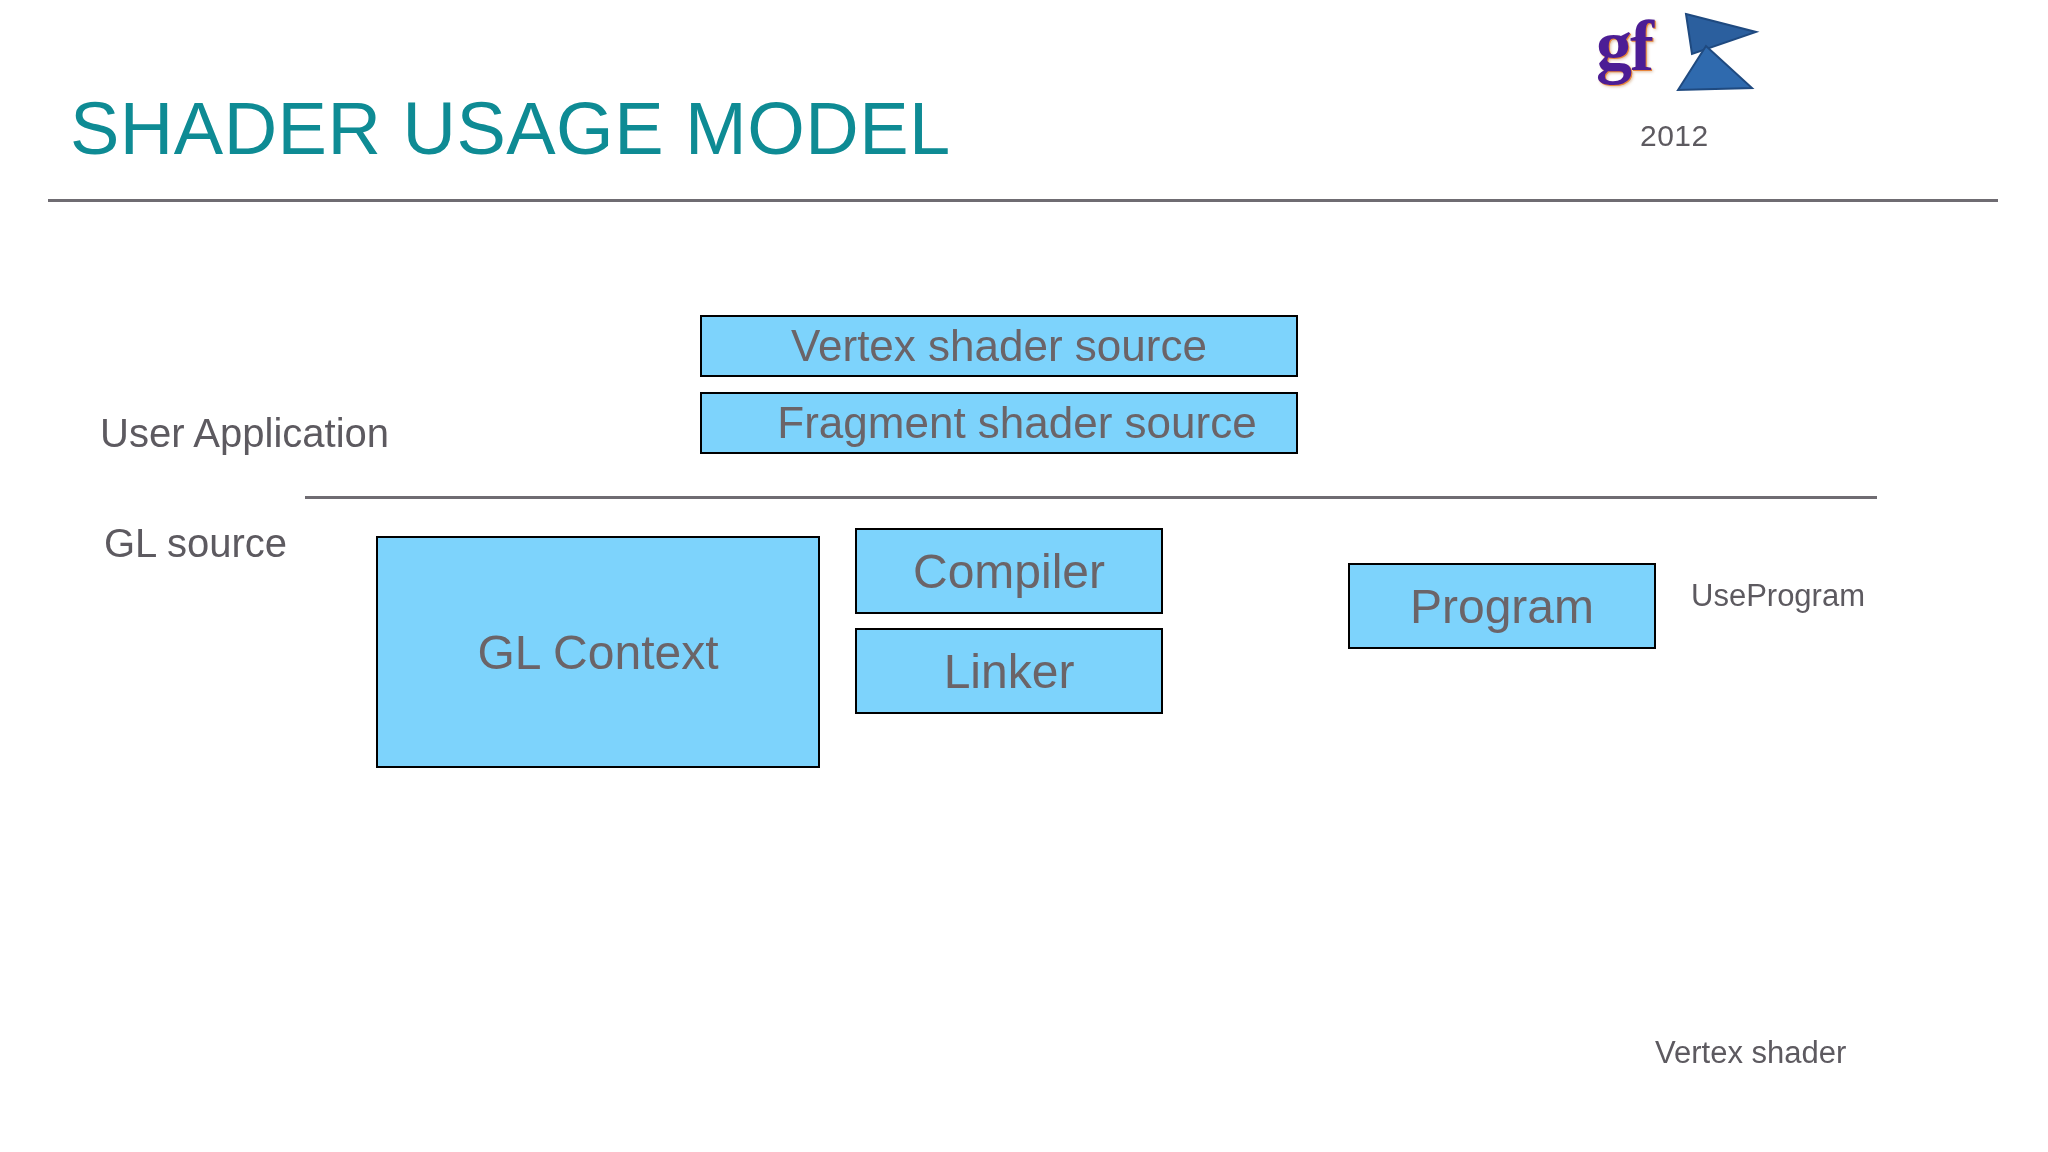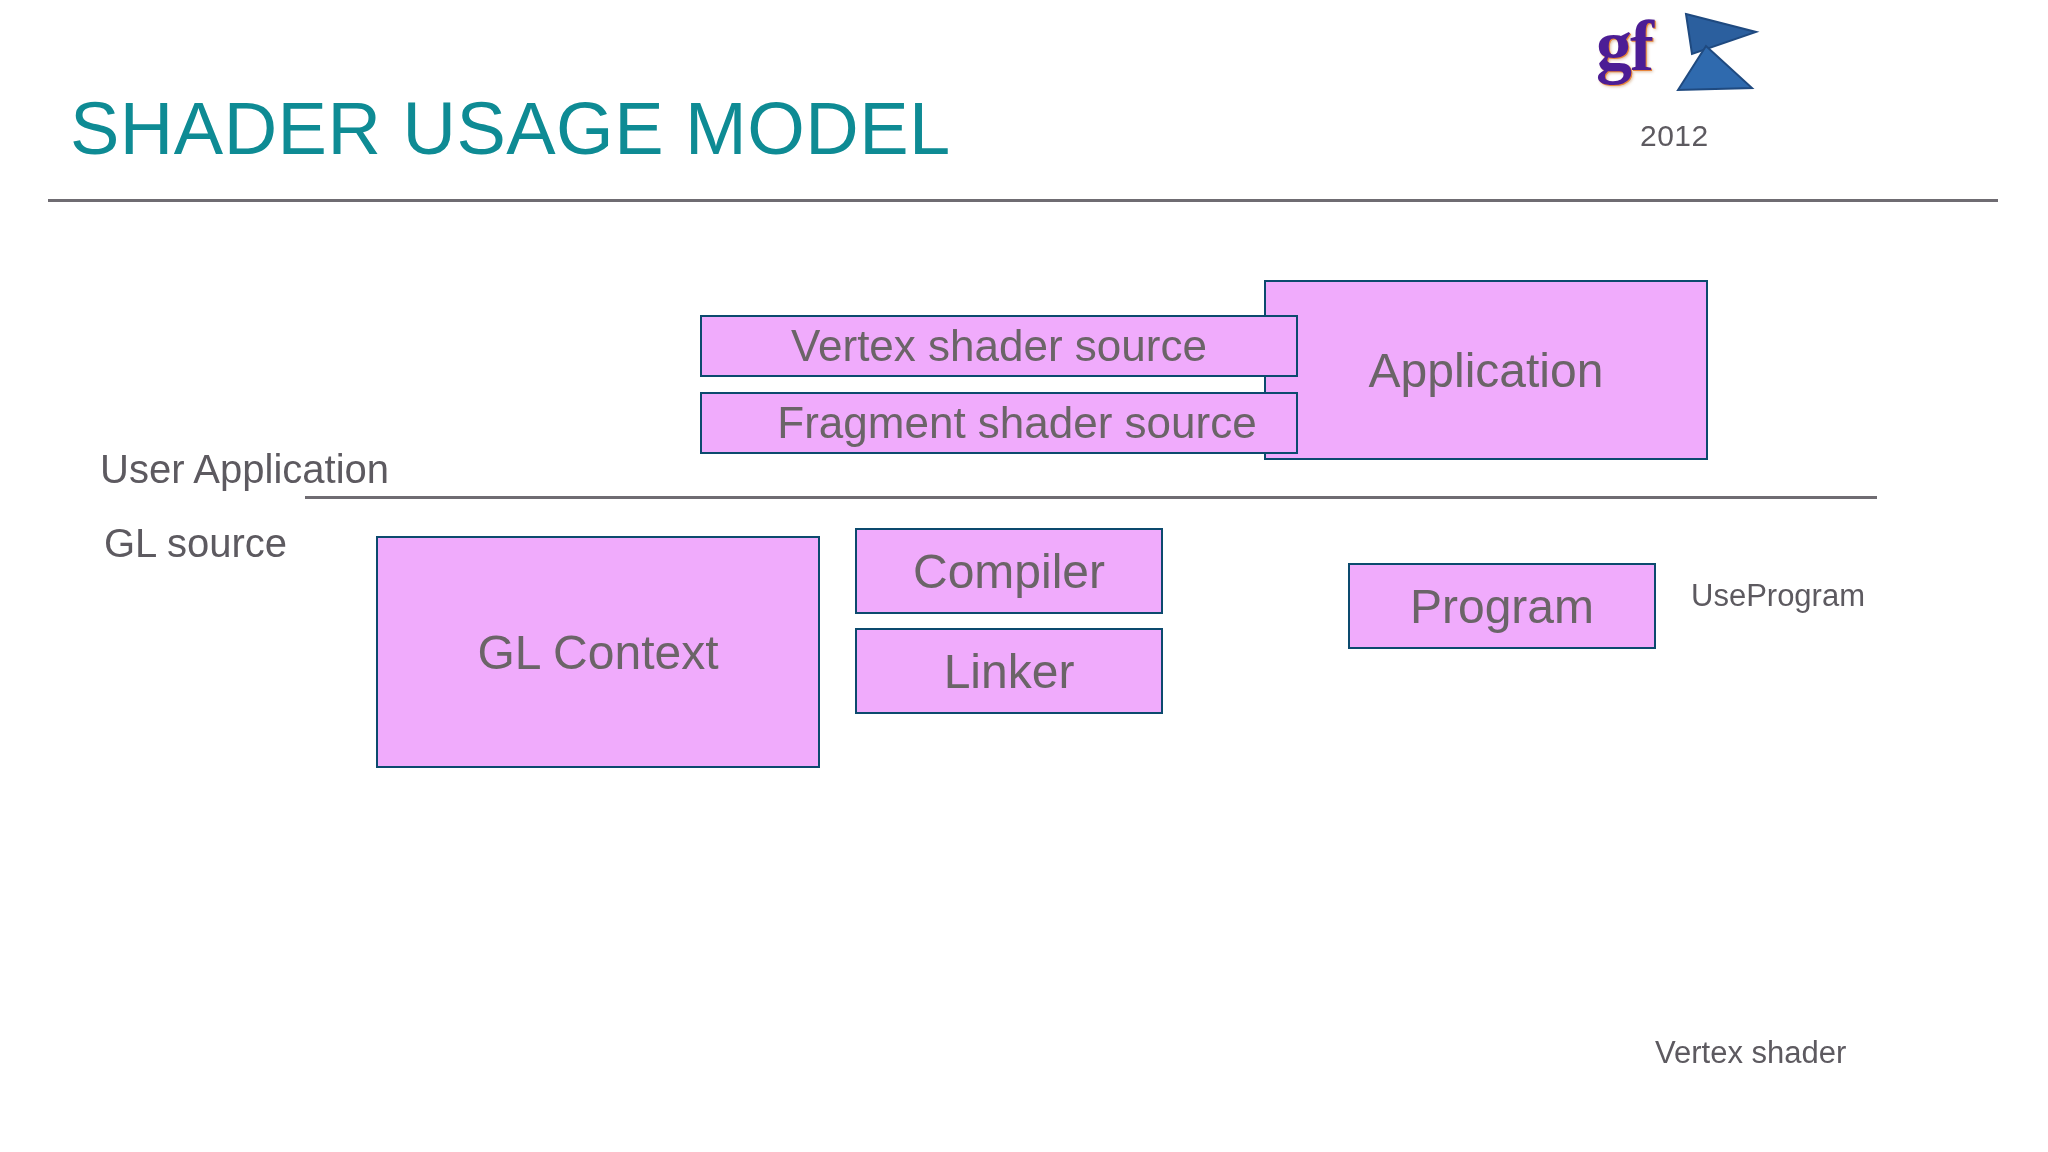--- a/index.html
+++ b/index.html
@@ -78,38 +78,38 @@
     letter-spacing: 0.5px;
   }
 
   
   .section-label {
     position: absolute;
     font-size: 40px;
     color: #5d5a60;
     white-space: nowrap;
   }
-  #label-user-application { left: 100px; top: 411px; margin-top: 36px; }
+  #label-user-application { left: 100px; top: 411px; }
   #label-gl-library       { left: 104px; top: 521px; }
 
   #layer-divider {
     position: absolute;
     left: 305px;
     top: 496px;
     width: 1572px;
     height: 3px;
     background: #6f6c72;
   }
 
   
   .node {
     position: absolute;
     box-sizing: border-box;
-    background: #f0abfc;
-    border: 2px solid #0c4a6e;
+    background: #7dd3fc;
+    border: 2px solid #000000;
     color: #6b6468;
     display: flex;
     align-items: center;
     justify-content: center;
     white-space: nowrap;
     overflow: hidden;
   }
   .node > span { display: block; }
 
   #node-application {
@@ -178,23 +178,20 @@
     <svg id="logo-tri-bottom" width="84" height="56" viewBox="0 0 84 56">
       <polygon points="6,48 34,4 80,46" fill="#2f6aae" stroke="#1f4a80" stroke-width="2"></polygon>
     </svg>
   </div>
   <div id="logo-year">2012</div>
 
   <div class="section-label" id="label-user-application">User Application</div>
   <div class="section-label" id="label-gl-library">GL source</div>
   <div id="layer-divider"></div>
 
-  <div class="node" id="node-application">
-    <span>Application</span>
-  </div>
 
   <div class="node" id="node-vertex-shader-source">
     <span>Vertex shader source</span>
   </div>
 
   <div class="node" id="node-fragment-shader-source">
     <span>Fragment shader source</span>
   </div>
 
   <div class="node" id="node-gl-context">

